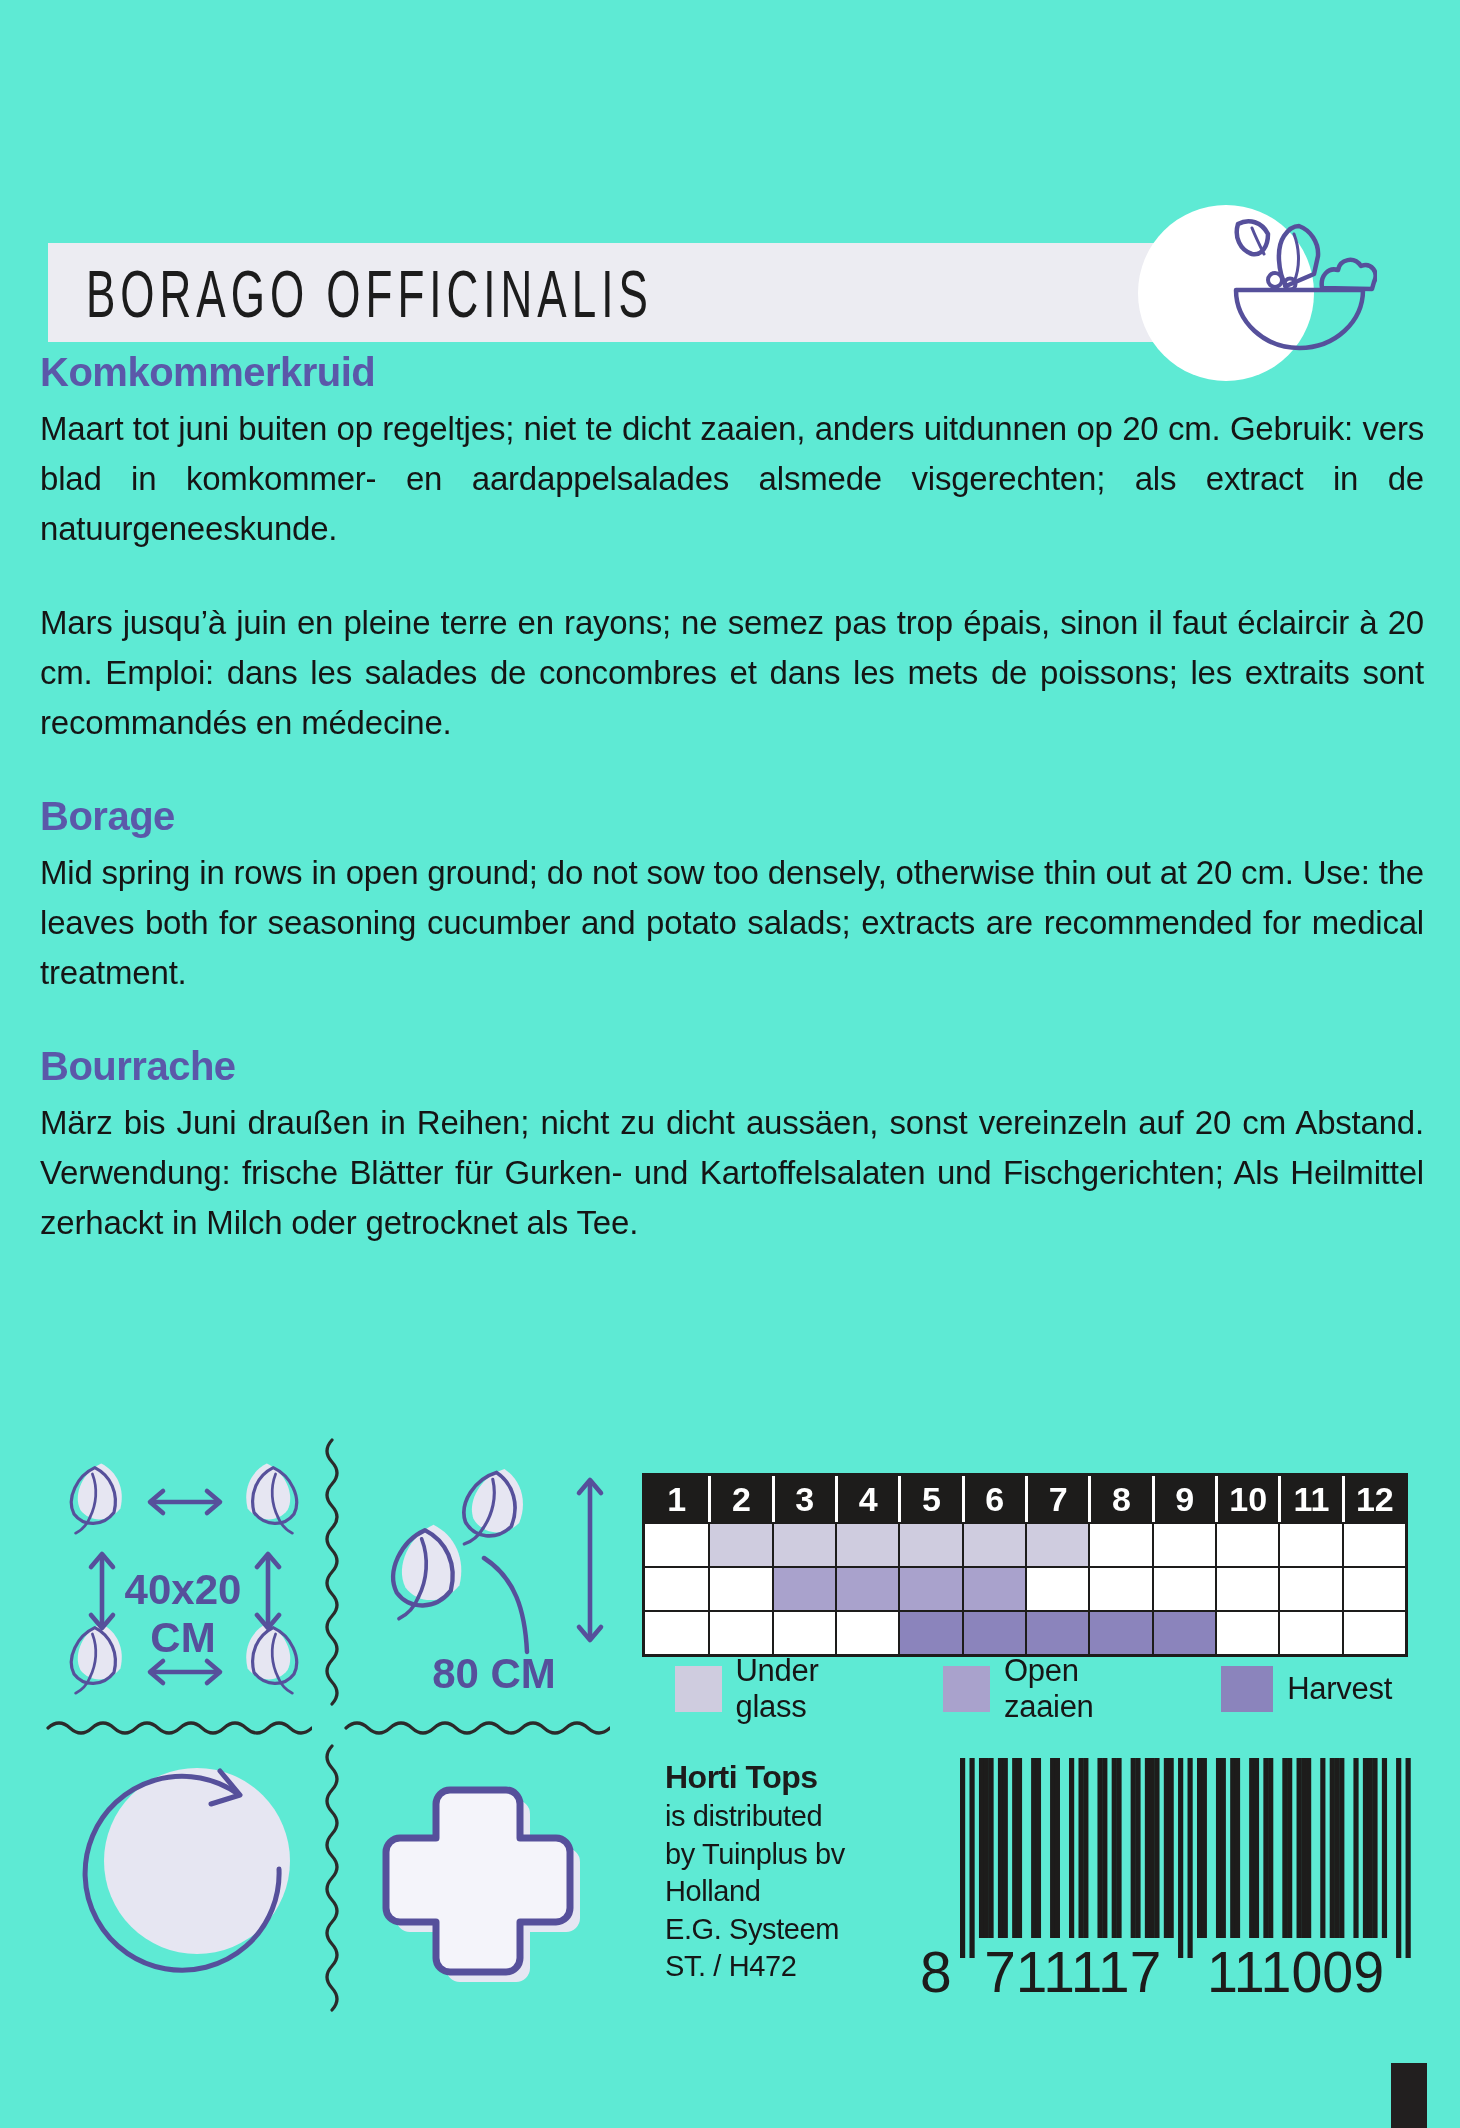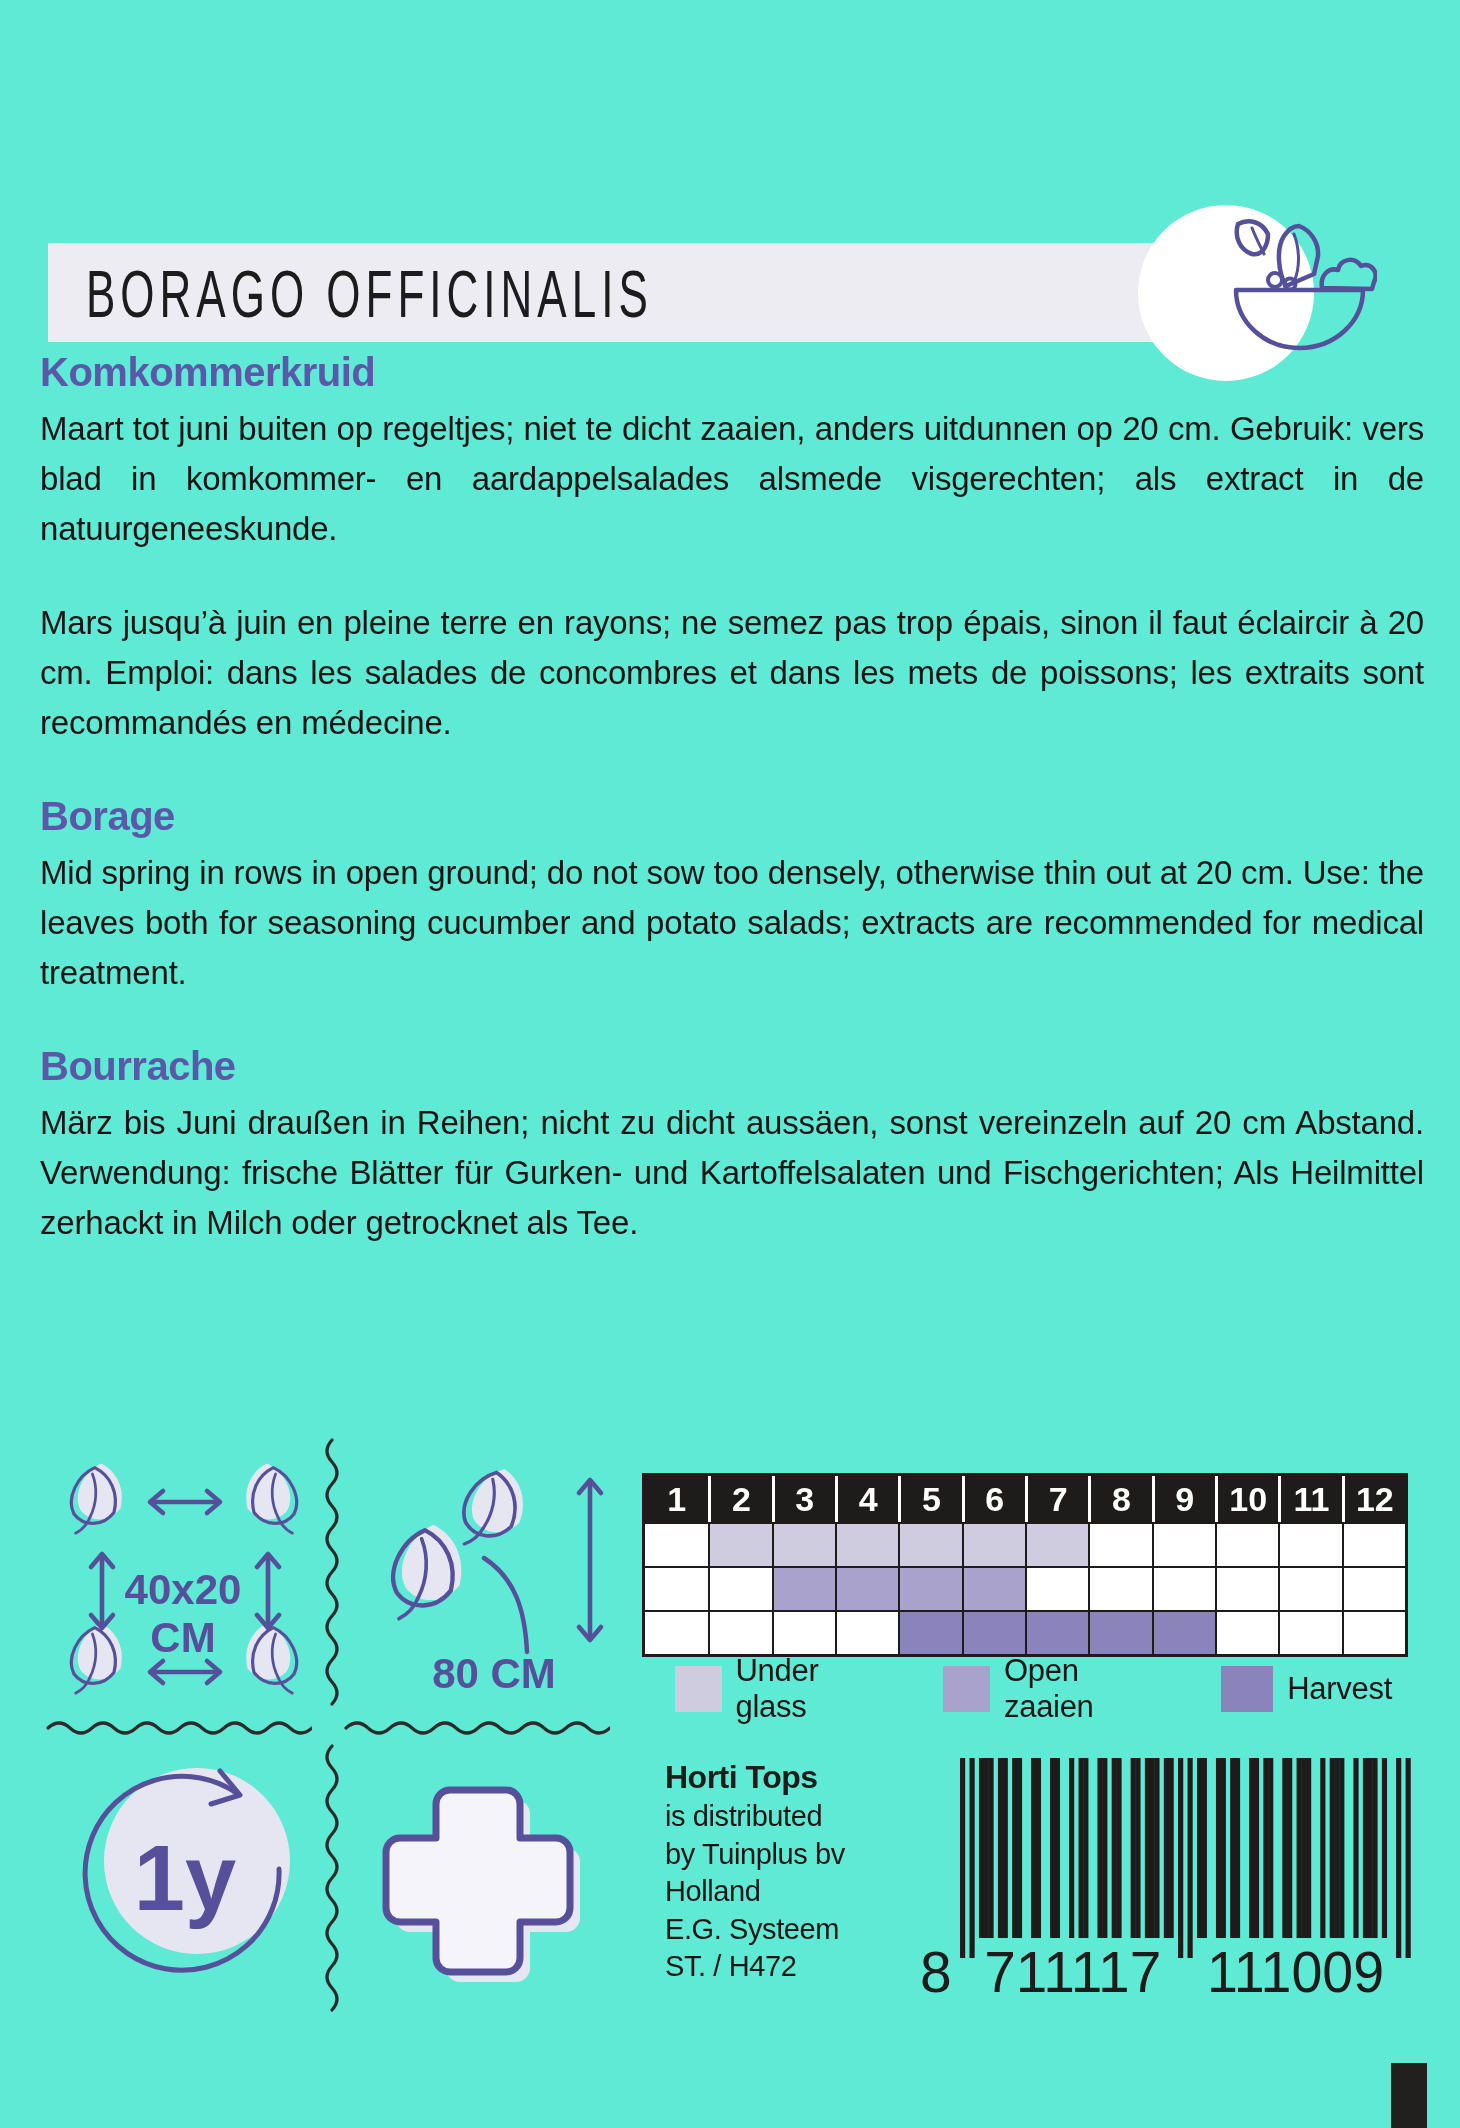--- a/index.html
+++ b/index.html
@@ -151,21 +151,20 @@
       <path class="st" style="stroke-width:4.6" d="M207,167 L218,180 L229,167"></path>
     </g>
   </svg>
   <div class="icon-label height-label">80 CM</div>
 
   <svg class="abs" style="left:70px;top:1758px;" width="232" height="234" viewBox="0 0 232 234">
     <circle class="fsh" cx="127" cy="103" r="93"></circle>
     <path class="st" style="stroke-width:5" d="M168,36 A97,97 0 1 0 209,111"></path>
     <path class="st" style="stroke-width:5" d="M150,13 L170,37 L141,46"></path>
   </svg>
-  <div class="icon-label annual-label">1y</div>
 
   <svg class="abs" style="left:378px;top:1780px;" width="210" height="210" viewBox="0 0 210 210">
     <path class="fsh" d="M82,20 H138 A14,14 0 0 1 152,34 V68 H188 A14,14 0 0 1 202,82 V138 A14,14 0 0 1 188,152 H152 V188 A14,14 0 0 1 138,202 H82 A14,14 0 0 1 68,188 V152 H32 A14,14 0 0 1 18,138 V82 A14,14 0 0 1 32,68 H68 V34 A14,14 0 0 1 82,20 Z"></path>
     <path class="st fl" style="stroke-width:7" d="M72,10 H128 A14,14 0 0 1 142,24 V58 H178 A14,14 0 0 1 192,72 V128 A14,14 0 0 1 178,142 H142 V178 A14,14 0 0 1 128,192 H72 A14,14 0 0 1 58,178 V142 H22 A14,14 0 0 1 8,128 V72 A14,14 0 0 1 22,58 H58 V24 A14,14 0 0 1 72,10 Z"></path>
   </svg>
 
   <svg class="abs wavy" style="left:324px;top:1438px;" width="16" height="272" viewBox="0 0 16 272">
     <path d="M8,2 q-10,11 0,22 t0,22 t0,22 t0,22 t0,22 t0,22 t0,22 t0,22 t0,22 t0,22 t0,22 t0,22"></path>
   </svg>
   <svg class="abs wavy" style="left:324px;top:1744px;" width="16" height="268" viewBox="0 0 16 268">

